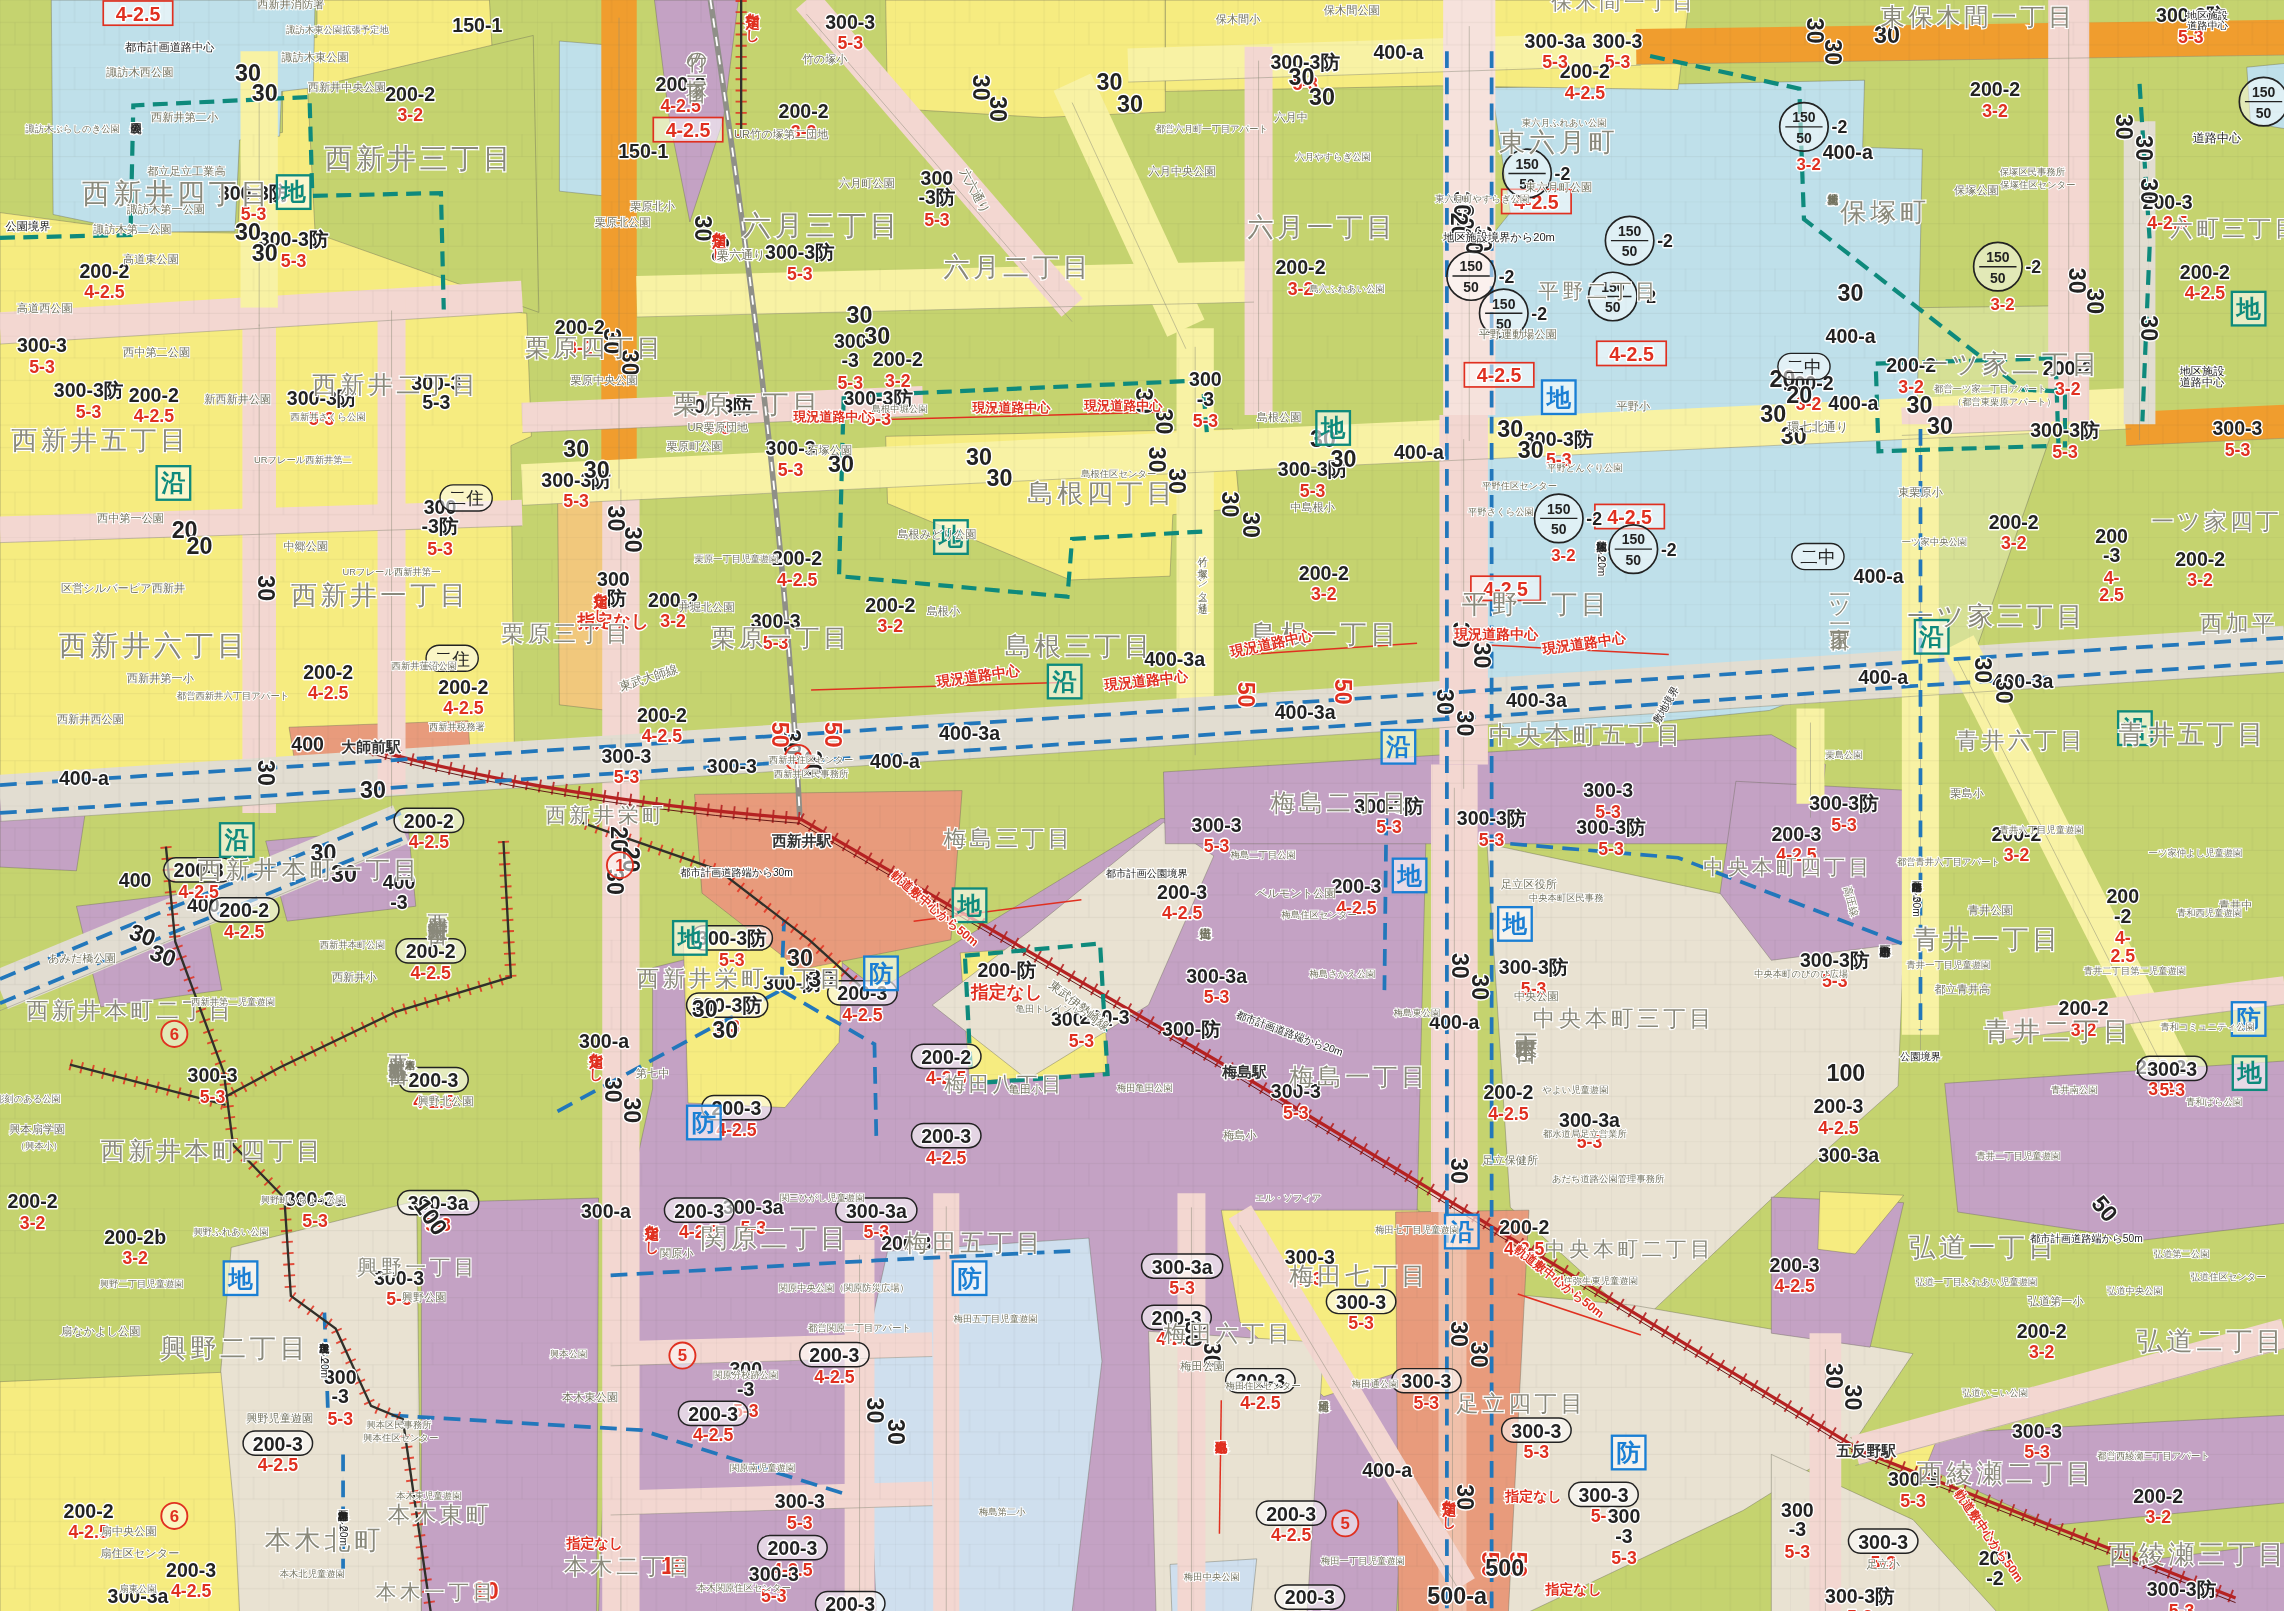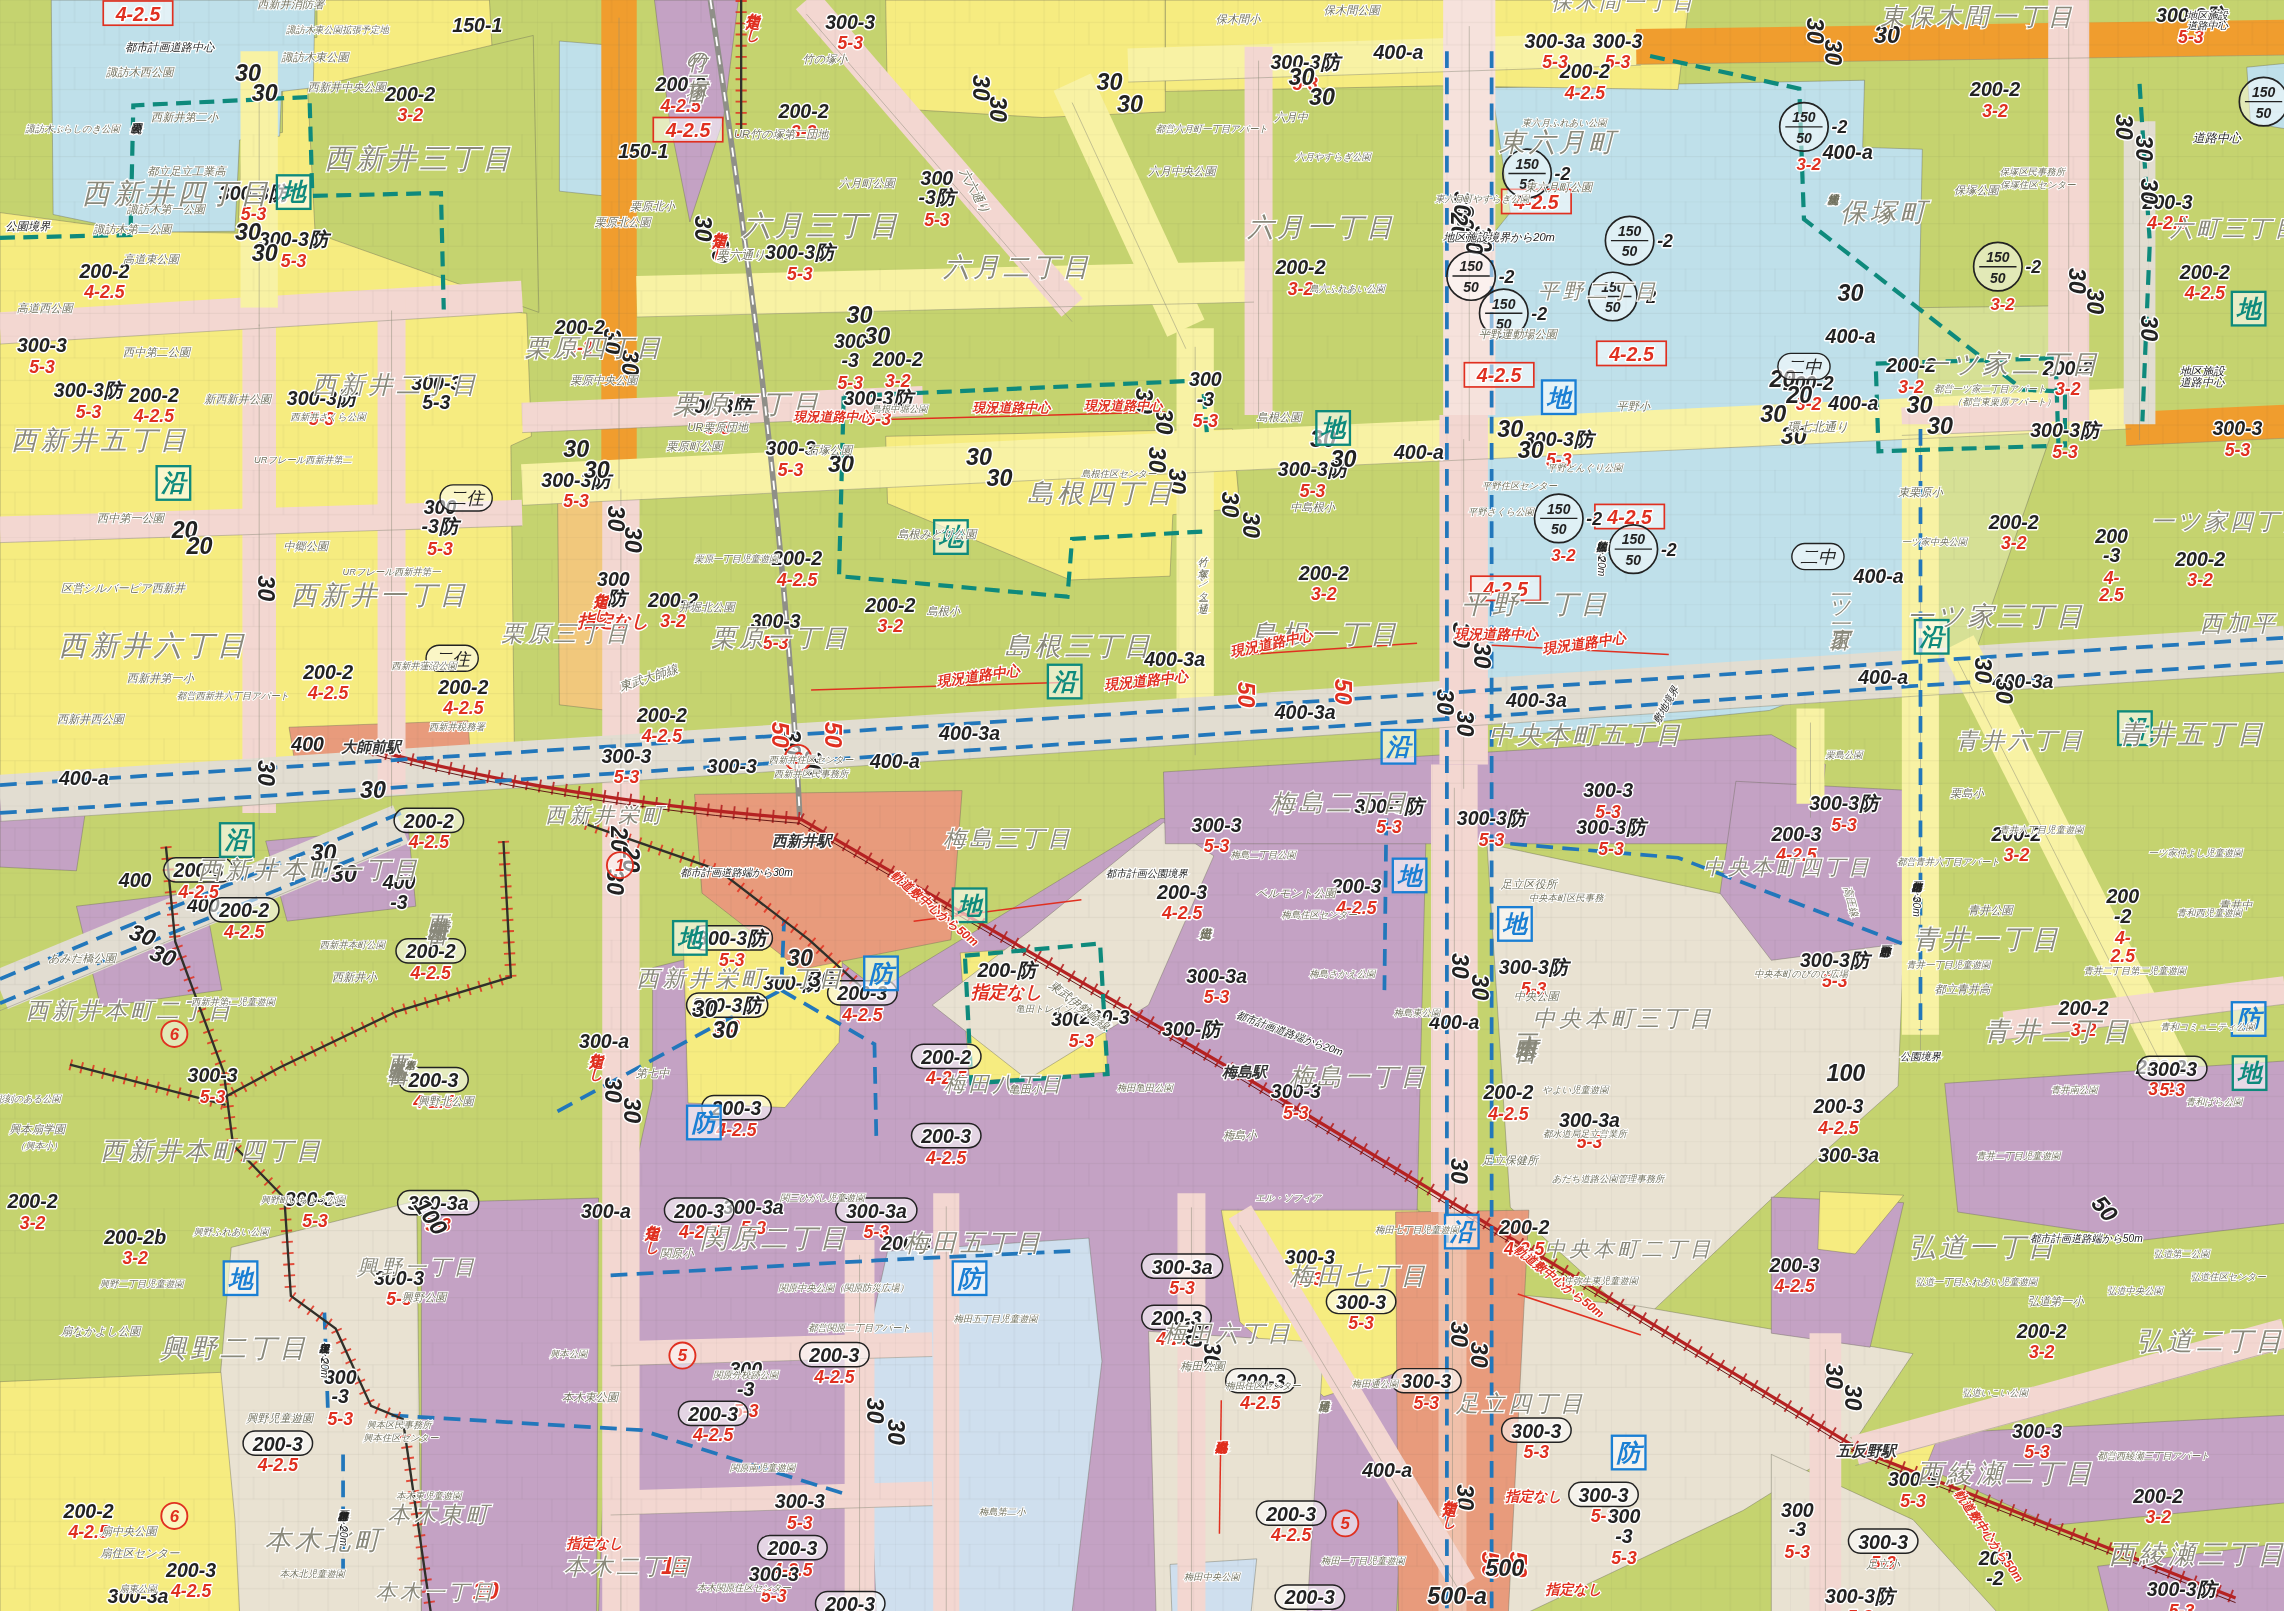--- a/index.html
+++ b/index.html
@@ -1,17 +1,17 @@
 <!DOCTYPE html>
 <html style="font-size:15px"><head>
 <meta charset="utf-8">
 <style>
   html,body{margin:0;padding:0;background:#c5d36f;}
   body{width:2285px;height:1612px;overflow:hidden;font-family:"Liberation Sans",sans-serif;}
-  #map-wrap{position:relative;width:2285px;height:1580px;font-style:italic;}
+  #map-wrap{position:relative;width:2285px;height:1580px;}
   svg{display:block}
   text{font-family:"Liberation Sans","DejaVu Sans",sans-serif;}
 </style>
 </head>
 <body>
 
 <div id="map-wrap">
   <svg id="map" xmlns="http://www.w3.org/2000/svg" width="2285" height="1612" viewBox="0 0 2451 1729">
     <defs>
       <pattern id="blocks" width="96" height="72" patternUnits="userSpaceOnUse">

